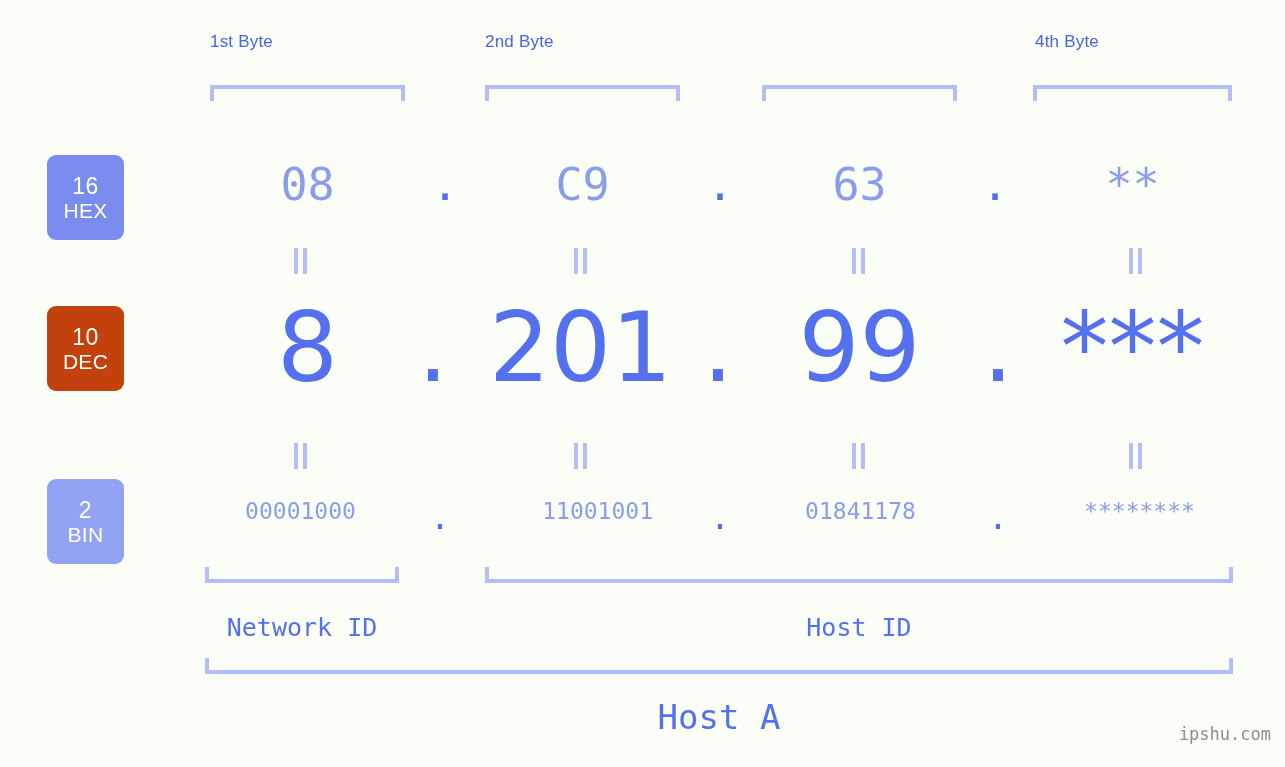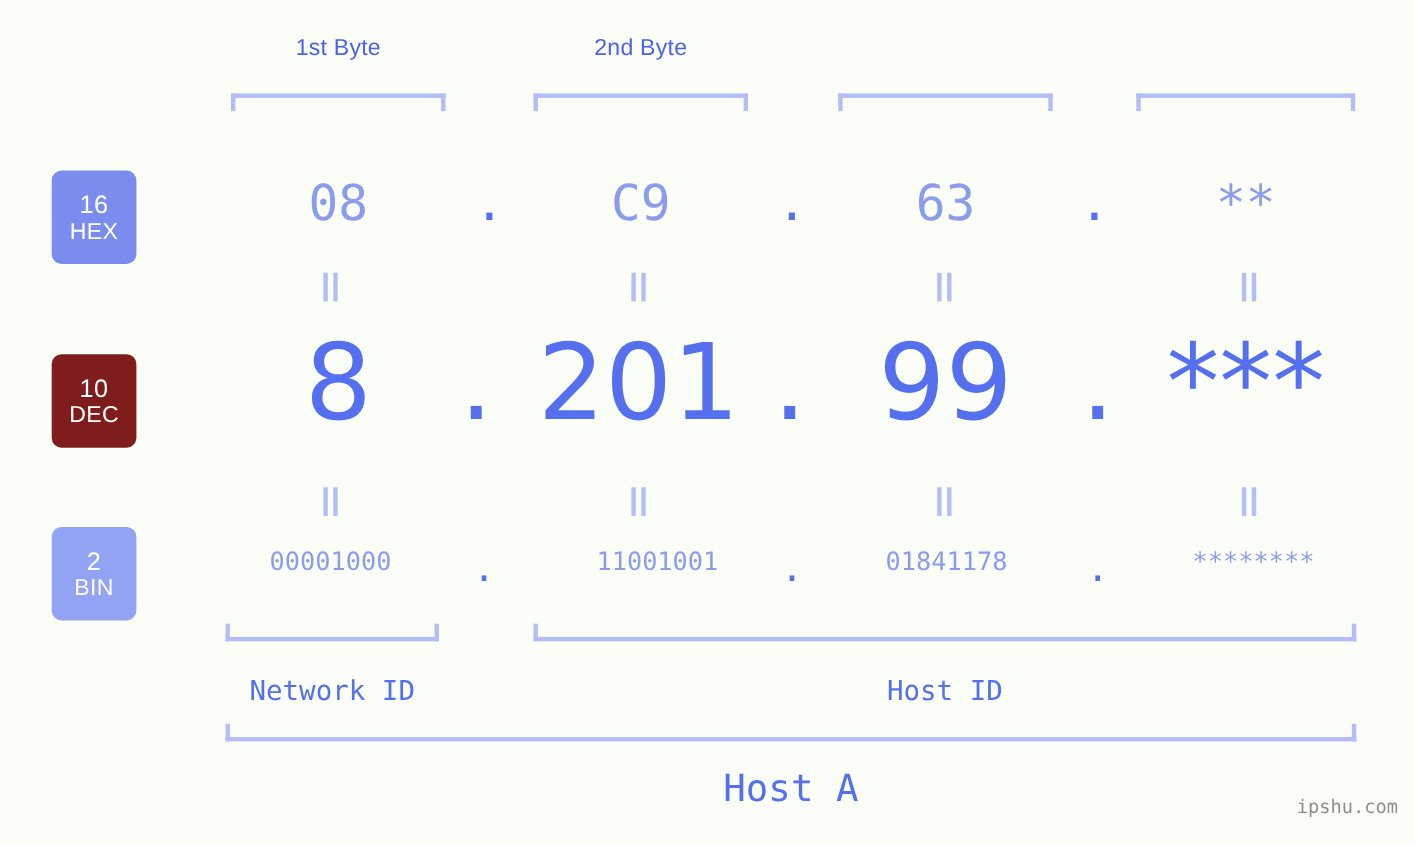--- a/index.html
+++ b/index.html
@@ -16,23 +16,22 @@
   #stage {
     position: relative;
     width: 1285px;
     height: 767px;
   }
 
   
   .byte-label {
     position: absolute;
     top: 32px;
-    text-align: center;
     font-family: "Liberation Sans", sans-serif;
-    font-size: 21px;
+    font-size: 17px;
     color: #4a63e7;
     letter-spacing: 0.2px;
     white-space: nowrap;
   }
 
   
   .bracket-down {
     position: absolute;
     border-top: 4px solid #b3bdf6;
     border-left: 4px solid #b3bdf6;
@@ -69,21 +68,21 @@
     font-weight: 400;
     letter-spacing: 0.5px;
   }
   .badge .sub {
     font-size: 21px;
     font-weight: 400;
     margin-top: 2px;
     letter-spacing: 0.3px;
   }
   #badge-hex { top: 155px; background: #7a8ced; }
-  #badge-dec { top: 322px; background: #7f1d1d; }
+  #badge-dec { top: 306px; background: #c2410c; }
   #badge-bin { top: 479px; background: #93a3f4; }
 
   
   .cell {
     position: absolute;
     text-align: center;
     white-space: nowrap;
     line-height: 1;
   }
 
@@ -173,20 +172,21 @@
     white-space: nowrap;
   }
 </style>
 </head>
 <body>
 
 <div id="stage">
 
   <div class="byte-label" style="left:210px;width:195px;">1st Byte</div>
   <div class="byte-label" style="left:485px;width:195px;">2nd Byte</div>
+  <div class="byte-label" style="left:1035px;width:195px;">4th Byte</div>
 
   <div class="bracket-down" style="left:210px;top:85px;width:195px;"></div>
   <div class="bracket-down" style="left:485px;top:85px;width:195px;"></div>
   <div class="bracket-down" style="left:762px;top:85px;width:195px;"></div>
   <div class="bracket-down" style="left:1033px;top:85px;width:199px;"></div>
 
   <div class="badge" id="badge-hex">
     <span class="num">16</span>
     <span class="sub">HEX</span>
   </div>

